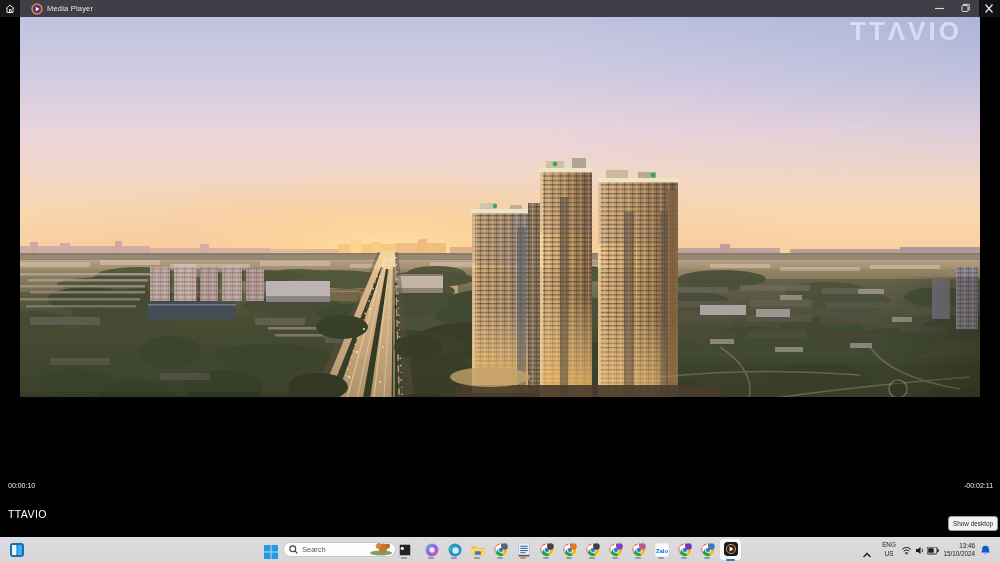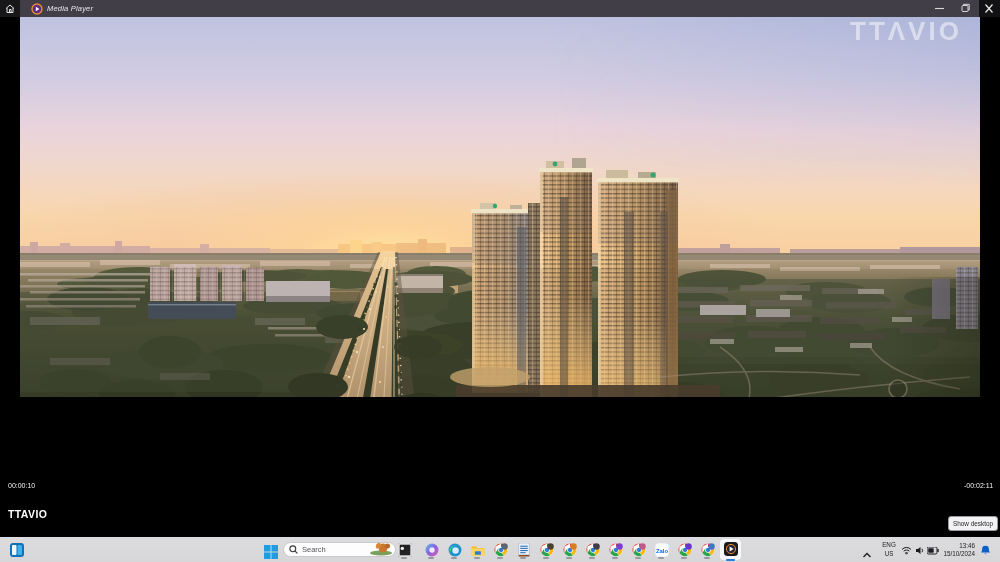--- a/index.html
+++ b/index.html
@@ -2,26 +2,26 @@
 <html><head>
 <meta charset="utf-8">
 <style>
   * { margin:0; padding:0; box-sizing:border-box; }
   html,body { width:1000px; height:562px; overflow:hidden; background:#000; font-family:"Liberation Sans", sans-serif; }
   #stage { position:relative; width:1000px; height:562px; background:#000; }
   
   #titlebar { position:absolute; left:0; top:0; width:1000px; height:17px; background:#413e47; }
   #homebtn { position:absolute; left:0; top:0; width:20px; height:17px; background:#171619; }
   #closebg { position:absolute; right:0; top:0; width:21px; height:17px; background:#121114; }
-  #apptitle { position:absolute; left:47px; top:4px; font-size:7.5px; color:#e9e7ec; letter-spacing:.2px;font-style:italic; }
+  #apptitle { position:absolute; left:47px; top:4px; font-size:7.5px; color:#e9e7ec; letter-spacing:.2px; }
   
   #video { position:absolute; left:20px; top:17px; width:960px; height:380px; overflow:hidden; }
   
   .ptime { position:absolute; font-size:7px; color:#f2f0ee; }
-  #ttaviosmall { position:absolute; left:8px; top:508px; color:#fff; font-weight:bold; font-size:10.5px; letter-spacing:.4px; }
+  #ttaviosmall { position:absolute; left:8px; top:508px; color:#fff; font-weight:normal; font-size:10.5px; letter-spacing:.4px; }
   #tooltip { position:absolute; left:948px; top:516px; width:50px; height:15px; background:#f2f1f4; border:1px solid #9d9aa0; border-radius:3px; font-size:6.4px; color:#28282c; text-align:center; line-height:13px; box-shadow:0 1px 2px rgba(0,0,0,.4); }
   
   #taskbar { position:absolute; left:0; top:537px; width:1000px; height:25px; background:linear-gradient(#dcdcdf,#d7d7da); }
   .tbicon { position:absolute; top:543px; width:14px; height:14px; }
   .tbdash { position:absolute; top:557px; width:6px; height:2px; border-radius:1px; background:#9b9b9f; }
   #tray { position:absolute; top:537px; right:0; height:25px; font-size:6px; color:#1b1b1f; }
 </style>
 </head>
 <body>
 <div id="stage">

